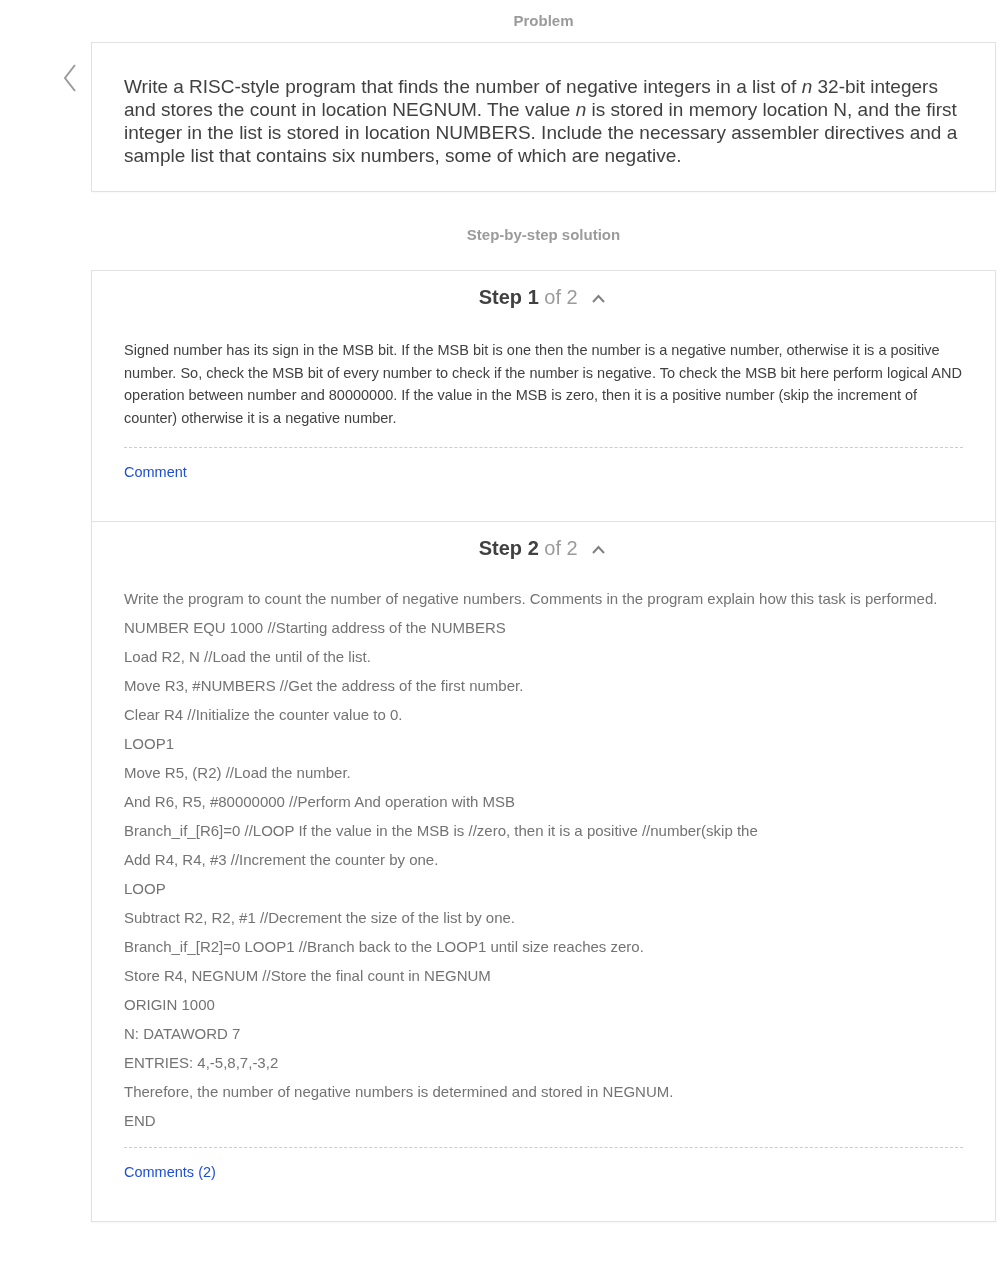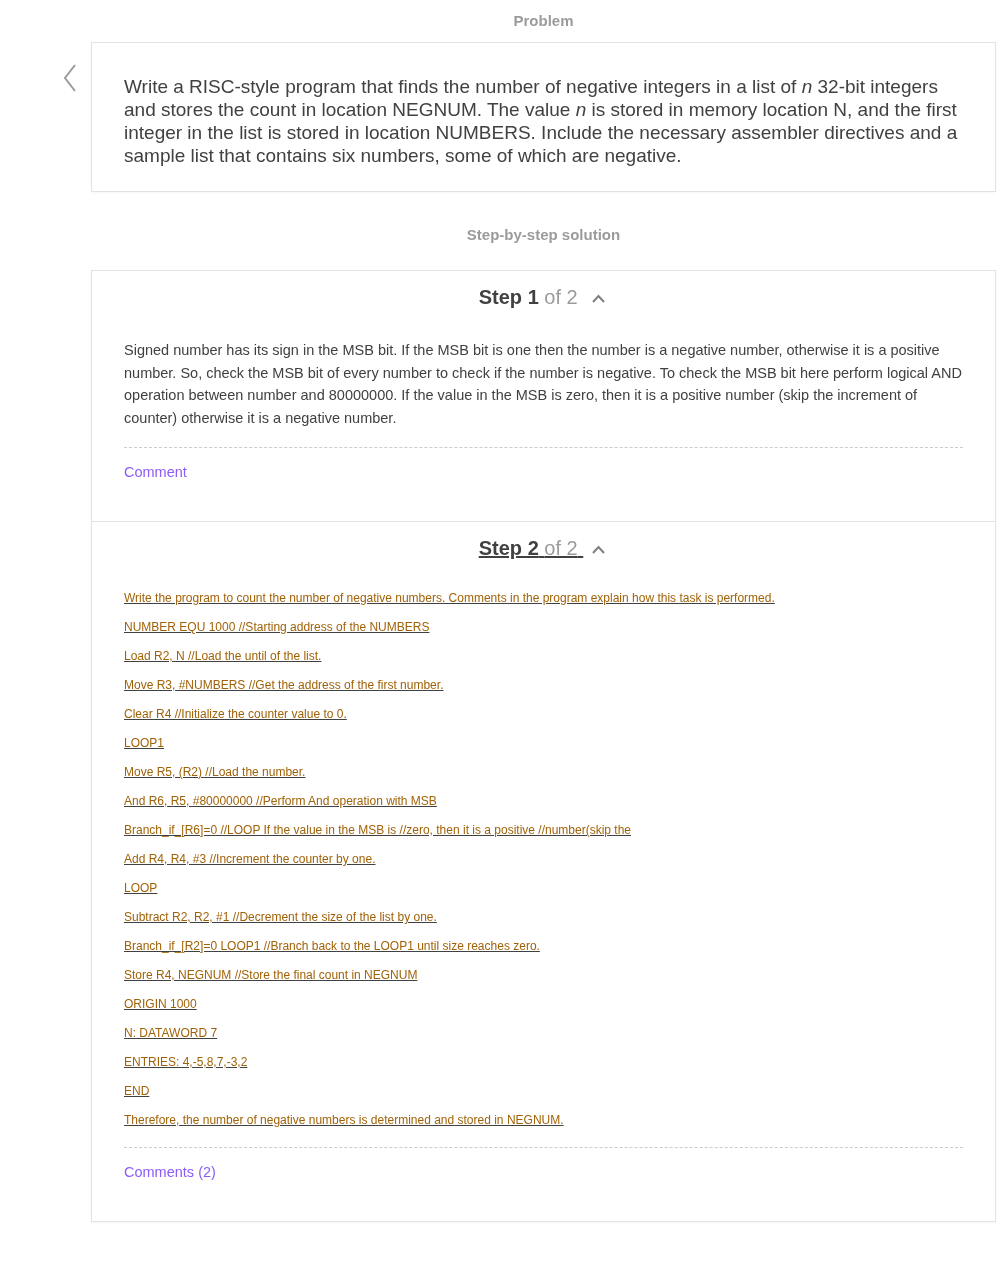--- a/index.html
+++ b/index.html
@@ -54,58 +54,58 @@
   }
   .carousel-prev { left: 14px; }
   .carousel-next { right: 14px; }
   .carousel-nav svg { display: block; }
 
   .steps-card {
     margin-top: 27px;
     box-shadow: 0 1px 2px rgba(0,0,0,0.04);
   }
   .step-section { padding: 15px 32px 40px 32px; }
-  .step-section + .step-section { border-top: 1px solid #e2e2e2; text-decoration: underline; }
+  .step-section + .step-section { border-top: 1px solid #e2e2e2; }
 
   .step-header {
     text-align: center;
     font-size: 20px;
     color: #9b9b9b;
   }
   .step-header .step-label { font-weight: bold; color: #414141; }
   .step-header .collapse-btn {
     background: none; border: none; cursor: pointer;
     padding: 0 2px; vertical-align: middle; margin-left: 6px;
   }
   .step-header .collapse-btn svg { display: block; }
 
   .step-body {
     margin-top: 30px;
     font-size: 14.5px;
     line-height: 22.5px;
     color: #414141;
   }
   .code-line {
-    font-size: 12px;
+    font-size: 15px;
     line-height: 17px;
     margin-bottom: 12px;
-    color: #a16207;
+    color: #737373;
   }
   .code-line:last-child { margin-bottom: 0; }
 
   .dashed-divider {
     border: none;
     border-top: 1px dashed #cccccc;
     margin-top: 18px;
   }
   .comment-link {
     display: inline-block;
     margin-top: 16px;
     font-size: 14.5px;
-    color: #8b5cf6;
+    color: #1d4ed8;
     text-decoration: none;
     cursor: pointer;
   }
 </style>
 </head>
 <body>
 
 <div class="page">
 
   <div class="section-heading problem-heading">Problem</div>
@@ -175,22 +175,22 @@
         <p class="code-line">And R6, R5, #80000000 //Perform And operation with MSB</p>
         <p class="code-line">Branch_if_[R6]=0 //LOOP If the value in the MSB is //zero, then it is a positive //number(skip the</p>
         <p class="code-line">Add R4, R4, #3 //Increment the counter by one.</p>
         <p class="code-line">LOOP</p>
         <p class="code-line">Subtract R2, R2, #1 //Decrement the size of the list by one.</p>
         <p class="code-line">Branch_if_[R2]=0 LOOP1 //Branch back to the LOOP1 until size reaches zero.</p>
         <p class="code-line">Store R4, NEGNUM //Store the final count in NEGNUM</p>
         <p class="code-line">ORIGIN 1000</p>
         <p class="code-line">N: DATAWORD 7</p>
         <p class="code-line">ENTRIES: 4,-5,8,7,-3,2</p>
+        <p class="code-line">Therefore, the number of negative numbers is determined and stored in NEGNUM.</p>
         <p class="code-line">END</p>
-        <p class="code-line">Therefore, the number of negative numbers is determined and stored in NEGNUM.</p>
       </div>
 
       <hr class="dashed-divider">
       <a class="comment-link">Comments (2)</a>
     </div>
 
   </div>
 </div>
 
 </body></html>

